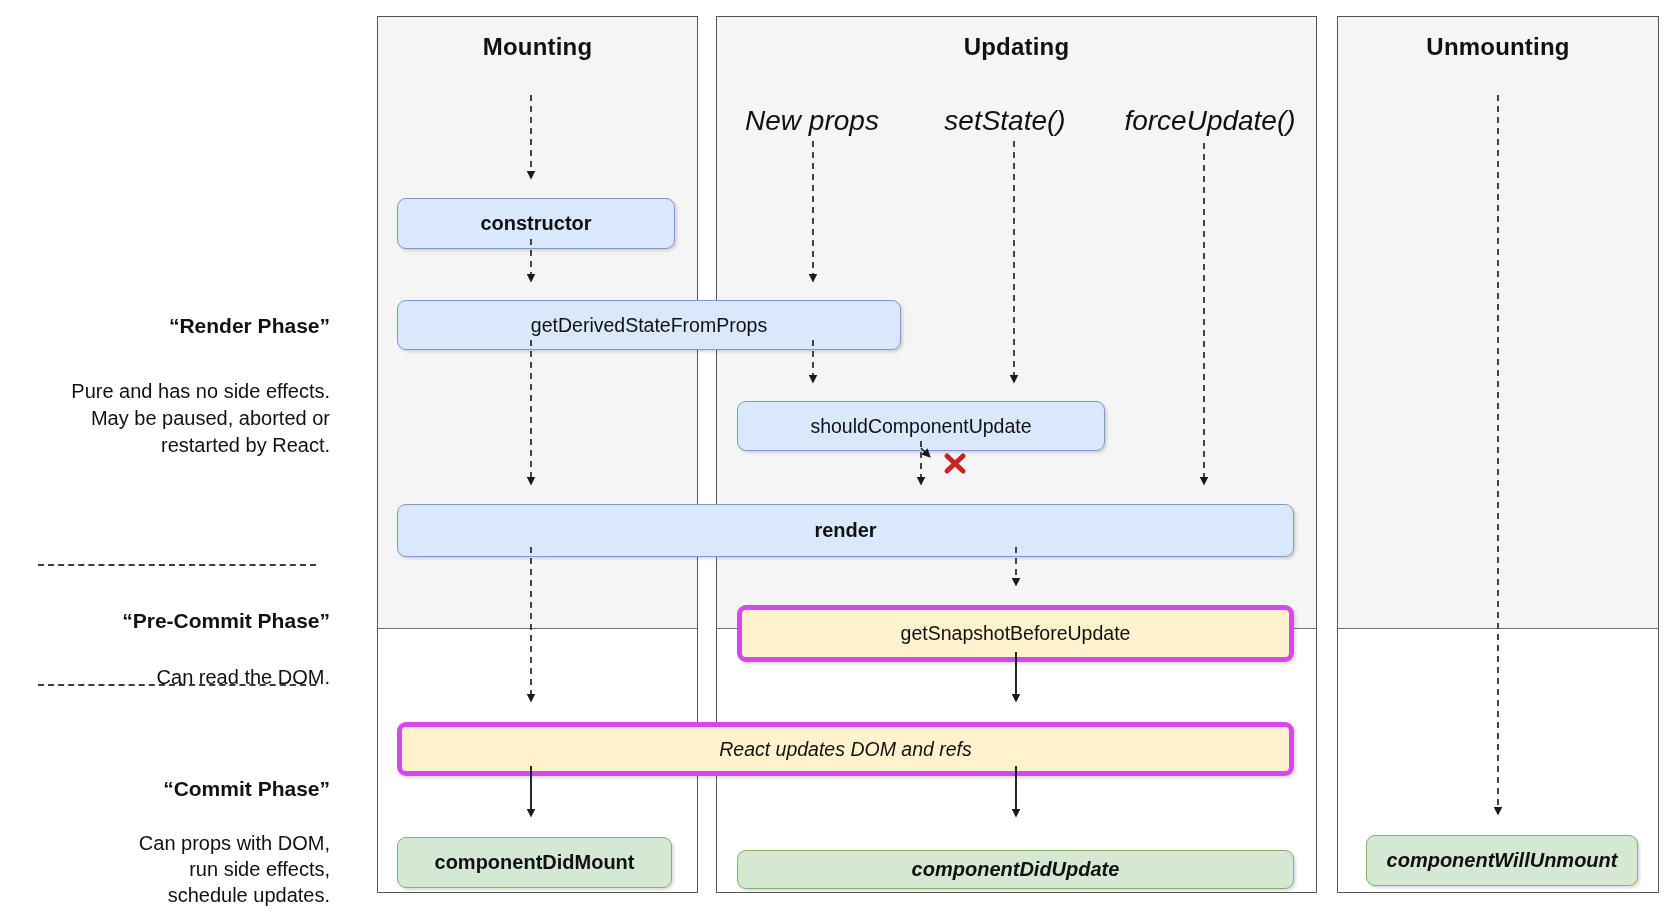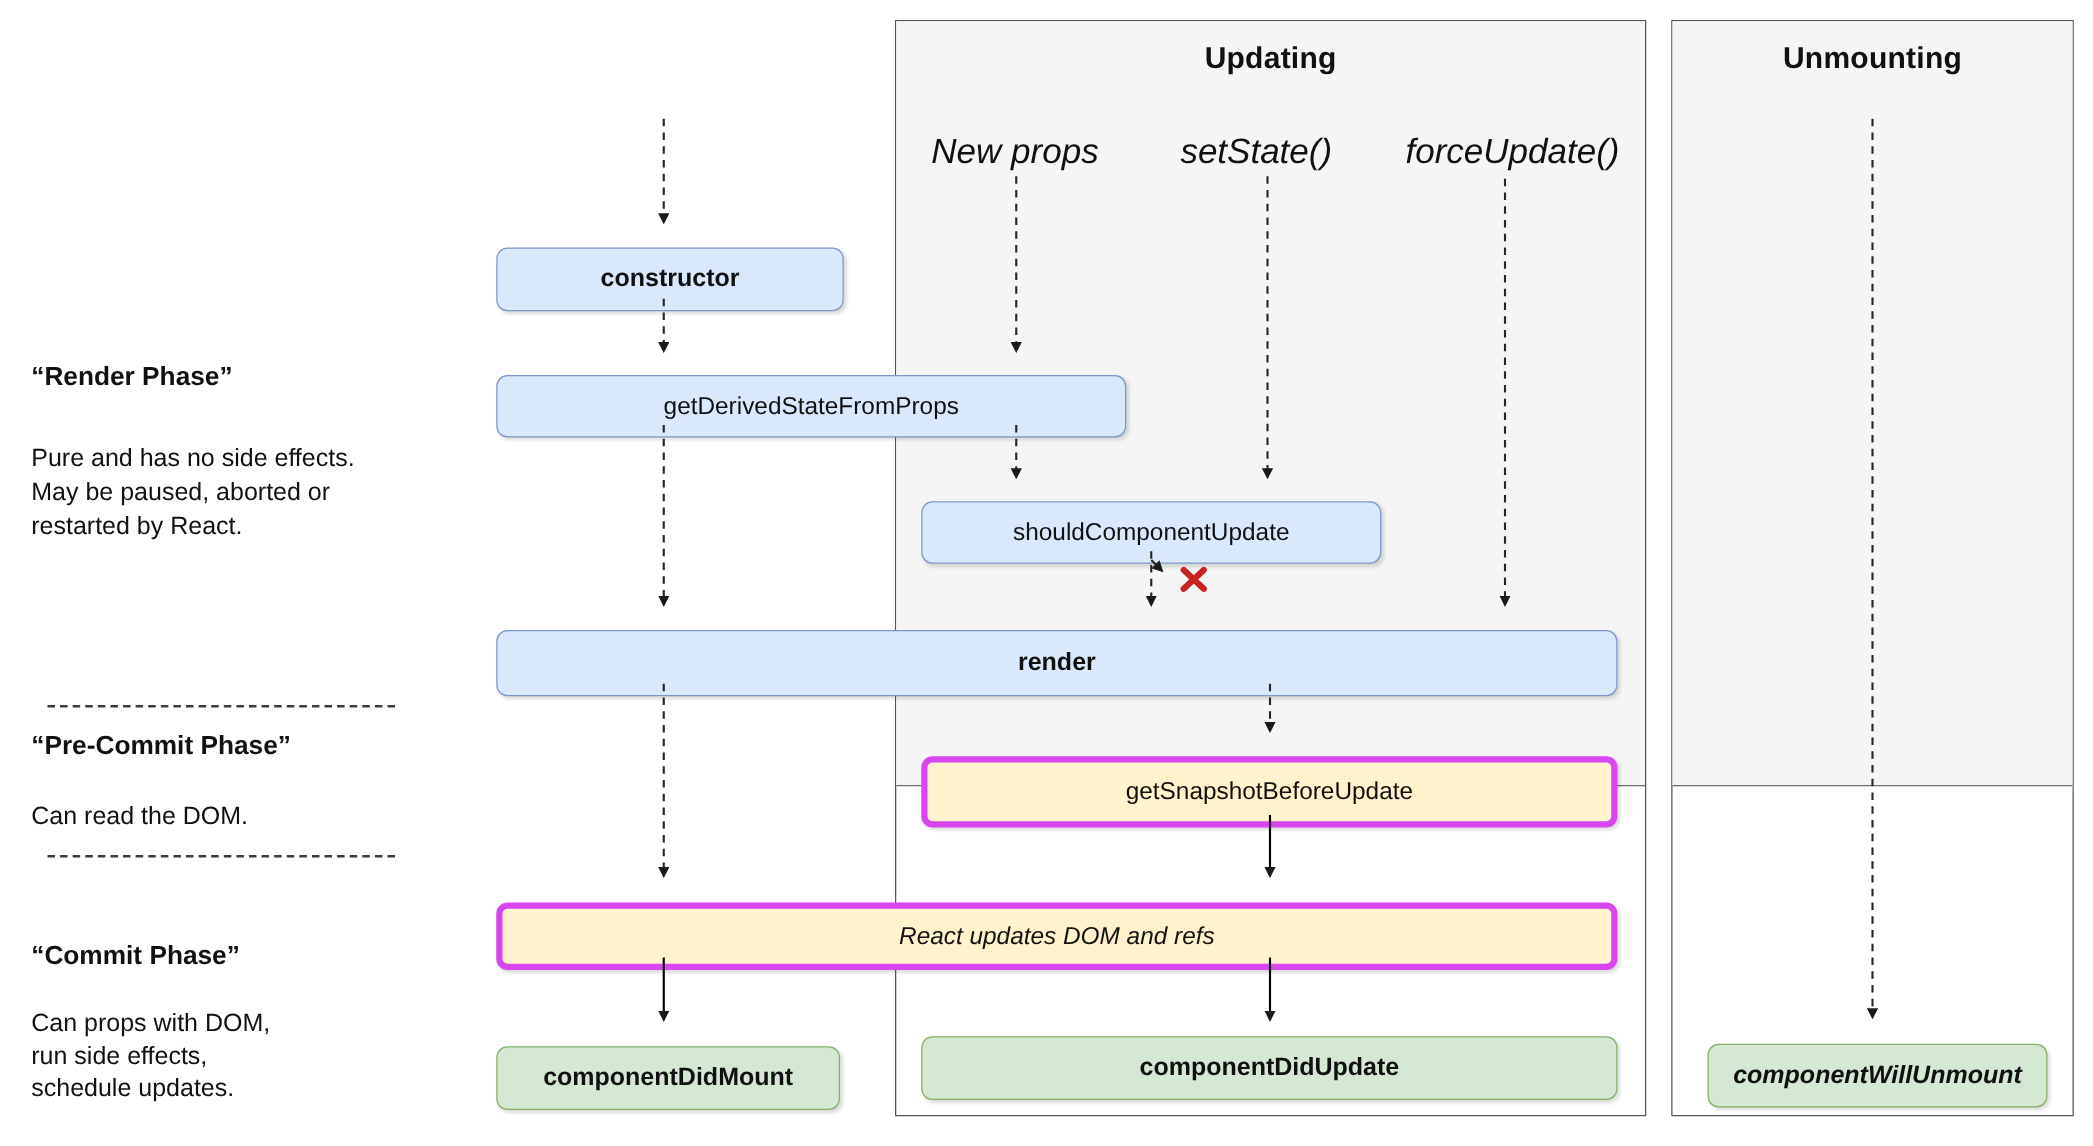--- a/index.html
+++ b/index.html
@@ -16,21 +16,21 @@
   .col-shade { position:absolute; left:0; right:0; top:0; height:611px; background:#f5f5f5; border-bottom:1px solid #6e6e6e; }
   .col-header { position:absolute; top:16px; left:0; right:0; text-align:center; font-size:24px; font-weight:bold; letter-spacing:0.2px; }
 
   
   .trigger { position:absolute; top:105px; transform:translateX(-50%); font-size:28px; font-style:italic; z-index:2; white-space:nowrap; }
   #trigger-new-props    { left:812px; }
   #trigger-set-state    { left:1005px; }
   #trigger-force-update { left:1210px; }
 
   
-  .phase-label { position:absolute; left:25px; width:305px; text-align:left; z-index:2; }
+  .phase-label { position:absolute; left:25px; width:305px; text-align:right; z-index:2;margin-top:24px; }
   .phase-title { font-size:21px; font-weight:bold; }
   .phase-lines { font-size:20px; line-height:27px; }
   #render-phase-title     { top:290px; }
   #render-phase-desc      { top:354px; }
   #pre-commit-phase-title { top:585px; }
   #pre-commit-phase-desc  { top:640px; line-height:26px; }
   #commit-phase-title     { top:753px; }
   #commit-phase-desc      { top:806px; line-height:26px; }
   .sep { position:absolute; left:38px; width:278px; border-top:2px dashed #3c3c3c; z-index:2; }
   #sep-1 { top:564px; }
@@ -48,34 +48,38 @@
   .yellow { background:#fff2cc; border:5px solid #d946ef; }
   .green  { background:#d5e8d4; border:1px solid #84b266; }
 
   #n-constructor    { left:397px; top:186px; width:278px; height:51px; }
   #n-gdsfp          { left:397px; top:288px; width:504px; height:50px; }
   #n-scu            { left:737px; top:389px; width:368px; height:50px; }
   #n-render         { left:397px; top:492px; width:897px; height:53px; }
   #n-gsbu           { left:737px; top:593px; width:557px; height:57px; }
   #n-react-updates  { left:397px; top:710px; width:897px; height:54px;font-style:italic; }
   #n-did-mount      { left:397px; top:825px; width:275px; height:51px; }
-  #n-did-update     { left:737px; top:817px; width:557px; height:51px; }
+  #n-did-update     { left:737px; top:838px; width:557px; height:39px;font-style:italic; }
   #n-will-unmount   { left:1366px; top:823px; width:272px; height:51px;font-style:italic; }
 
   
   #arrows { position:absolute; left:0; top:0; z-index:4; pointer-events:none; }
   .dash  { stroke:#262626; stroke-width:1.7; fill:none; stroke-dasharray:6 5; }
   .solid { stroke:#000000; stroke-width:1.7; fill:none; }
   .xmark { stroke:#c92424; stroke-width:5; stroke-linecap:round; }
 </style>
 </head>
 <body>
 
 <div class="canvas">
 
+  <div class="col" id="col-mounting">
+    <div class="col-shade"></div>
+    <div class="col-header">Mounting</div>
+  </div>
   <div class="col" id="col-updating">
     <div class="col-shade"></div>
     <div class="col-header">Updating</div>
   </div>
   <div class="col" id="col-unmounting">
     <div class="col-shade"></div>
     <div class="col-header">Unmounting</div>
   </div>
 
   <div class="trigger" id="trigger-new-props">New props</div>

